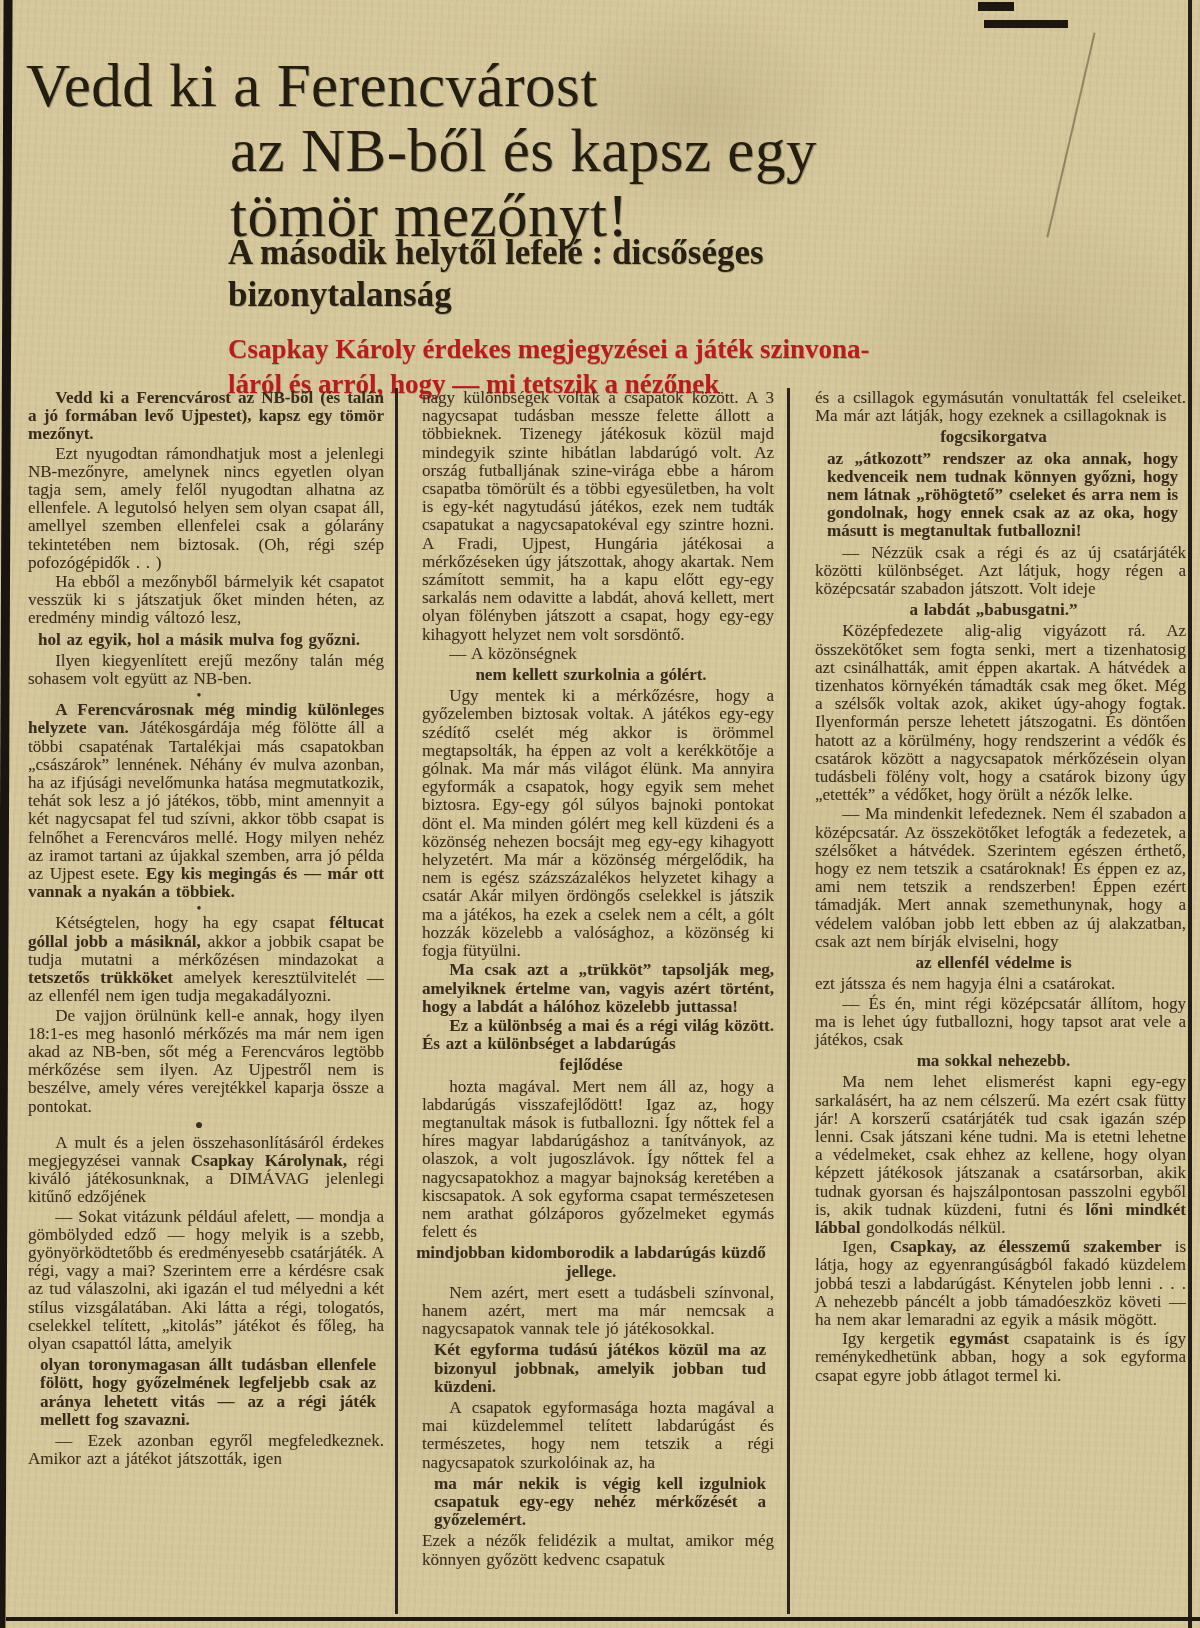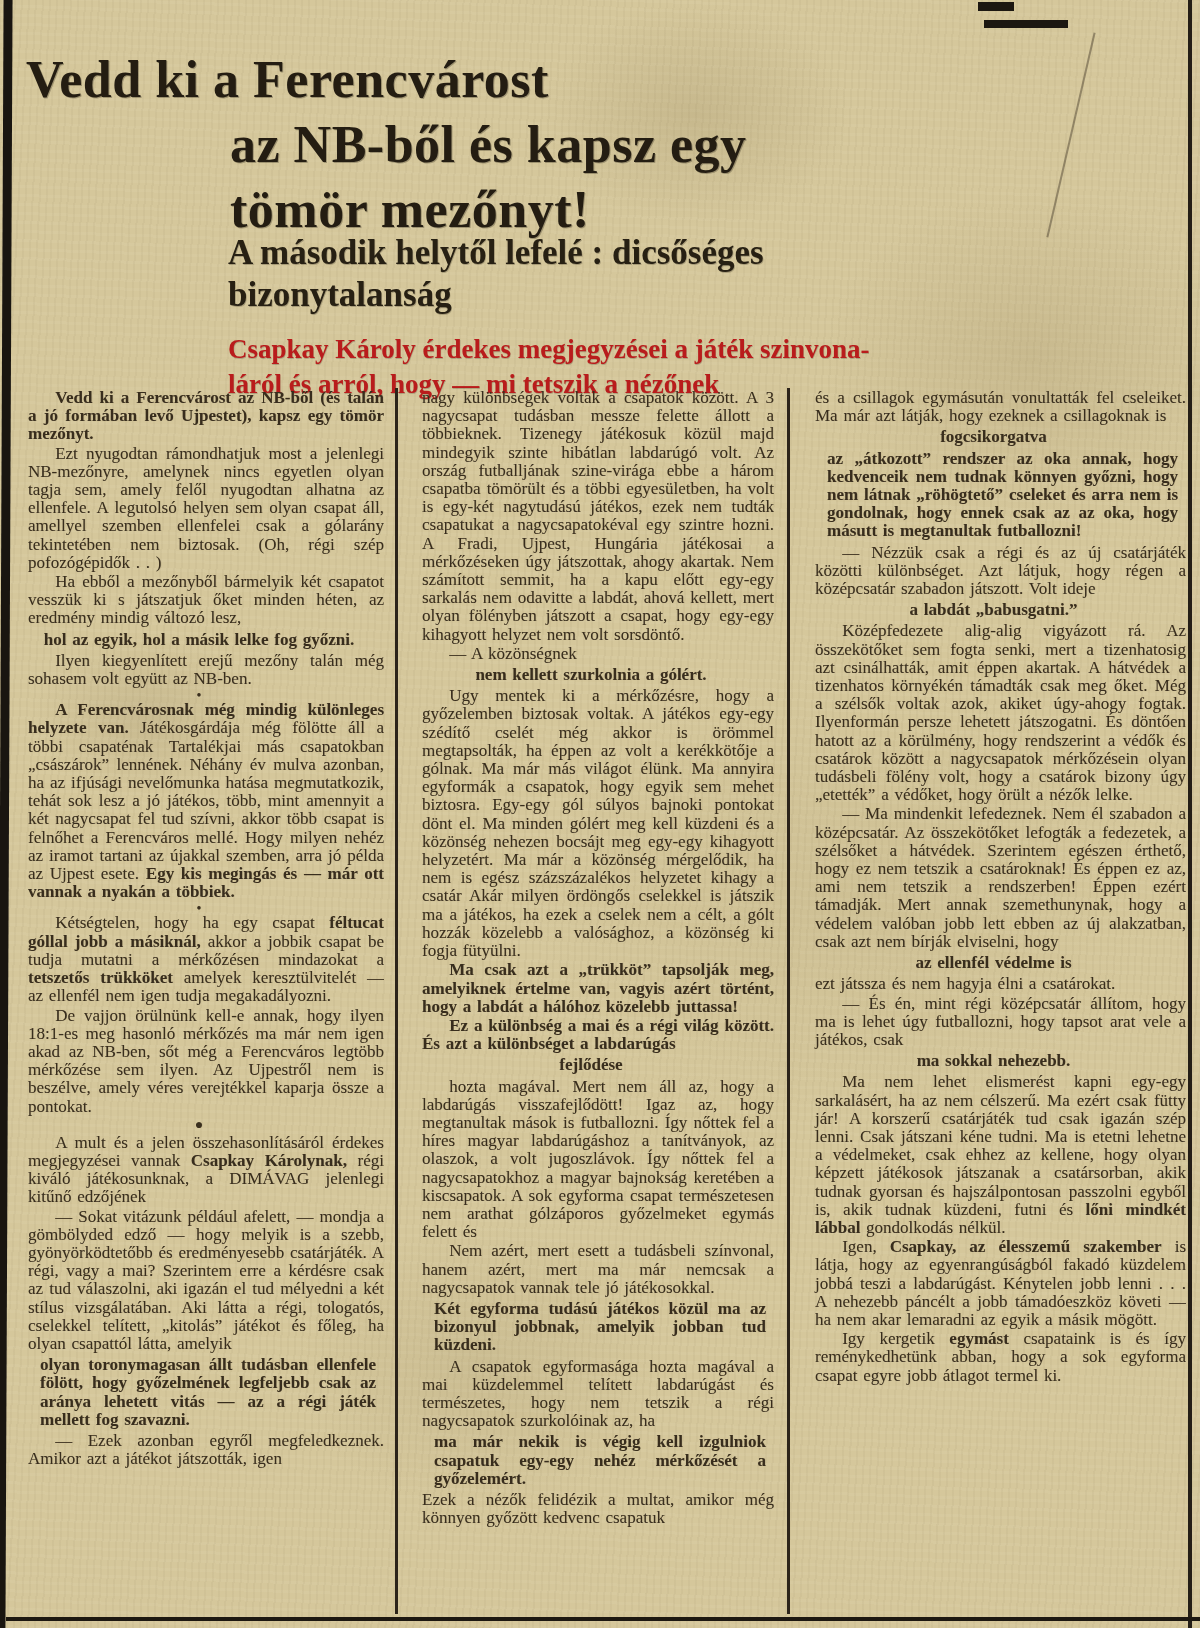--- a/index.html
+++ b/index.html
@@ -25,21 +25,21 @@
   .rule-bottom{ position:absolute; left:6px; top:1617px; width:1194px; height:4px; background:#1d1811; }
   .col-rule   { position:absolute; top:388px; height:1226px; width:3px; background:#2c241a; }
   .col-rule.r1{ left:395px; }
   .col-rule.r2{ left:787px; }
   .crease     { position:absolute; left:1070px; top:30px; width:2px; height:210px; background:rgba(45,36,22,.40); transform:rotate(13deg); }
   .corner-mark-a { position:absolute; left:978px; top:2px;  width:36px; height:9px;  background:#1c1711; }
   .corner-mark-b { position:absolute; left:984px; top:20px; width:84px; height:8px;  background:#1c1711; }
 
   .headline {
     position:absolute; left:26px; top:12px; width:1150px;
-    font-weight:bold; color:#241d12; font-size:52px; line-height:65px;
+    font-weight:normal; color:#241d12; font-size:61px; line-height:65px;
     letter-spacing:.5px; white-space:nowrap;
     text-shadow:1px 1px 0 rgba(36,29,18,.30);
   }
   .headline .ind { padding-left:204px; display:block; }
   .headline span { display:block; }
 
   .subhead {
     position:absolute; left:228px; top:212px; width:940px;
     font-weight:bold; color:#272013; font-size:35px; line-height:42px;
     text-shadow:.7px .7px 0 rgba(39,32,19,.25);
@@ -95,21 +95,21 @@
 
   <h3 class="standfirst">
     <span style="display:block">Csapkay Károly érdekes megjegyzései a játék szinvona-</span>
     <span style="display:block">láról és arról, hogy — mi tetszik a nézőnek</span>
   </h3>
 
   <div class="col c1">
       <p class="pb"><span>Vedd ki a Ferencvárost az NB-ből (és talán a jó formában levő Ujpestet), kapsz egy tömör mezőnyt.</span></p>
       <p class="p"><span>Ezt nyugodtan rámondhatjuk most a jelenlegi NB-mezőnyre, amelynek nincs egyetlen olyan tagja sem, amely felől nyugodtan alhatna az ellenfele. A legutolsó helyen sem olyan csapat áll, amellyel szemben ellenfelei csak a gólarány tekintetében nem biztosak. (Oh, régi szép pofozógépidők . . )</span></p>
       <p class="p"><span>Ha ebből a mezőnyből bármelyik két csapatot vesszük ki s játszatjuk őket minden héten, az eredmény mindig változó lesz,</span></p>
-      <p class="cb"><span>hol az egyik, hol a másik lelke fog győzni.</span></p>
+      <p class="cb"><span>hol az egyik, hol a másik mulva fog győzni.</span></p>
       <p class="p"><span>Ilyen kiegyenlített erejű mezőny talán még sohasem volt együtt az NB-ben.</span></p>
       <div class="sep s">●</div>
       <p class="p"><b>A Ferencvárosnak még mindig különleges helyzete van.</b><span> Játékosgárdája még fölötte áll a többi csapaténak Tartalékjai más csapatokban „császárok” lennének. Néhány év mulva azonban, ha az ifjúsági nevelőmunka hatása megmutatkozik, tehát sok lesz a jó játékos, több, mint amennyit a két nagycsapat fel tud szívni, akkor több csapat is felnőhet a Ferencváros mellé. Hogy milyen nehéz az iramot tartani az újakkal szemben, arra jó példa az Ujpest esete. </span><b>Egy kis megingás és — már ott vannak a nyakán a többiek.</b></p>
       <div class="sep s">●</div>
       <p class="p"><span>Kétségtelen, hogy ha egy csapat </span><b>féltucat góllal jobb a másiknál,</b><span> akkor a jobbik csapat be tudja mutatni a mérkőzésen mindazokat a </span><b>tetszetős trükköket</b><span> amelyek keresztülvitelét — az ellenfél nem igen tudja megakadályozni.</span></p>
       <p class="p"><span>De vajjon örülnünk kell-e annak, hogy ilyen 18:1-es meg hasonló mérkőzés ma már nem igen akad az NB-ben, sőt még a Ferencváros legtöbb mérkőzése sem ilyen. Az Ujpestről nem is beszélve, amely véres verejtékkel kaparja össze a pontokat.</span></p>
       <div class="sep b">●</div>
       <p class="p"><span>A mult és a jelen összehasonlításáról érdekes megjegyzései vannak </span><b>Csapkay Károlynak,</b><span> régi kiváló játékosunknak, a DIMÁVAG jelenlegi kitűnő edzőjének</span></p>
       <p class="p"><span>— Sokat vitázunk például afelett, — mondja a gömbölyded edző — hogy melyik is a szebb, gyönyörködtetőbb és eredményesebb csatárjáték. A régi, vagy a mai? Szerintem erre a kérdésre csak az tud válaszolni, aki igazán el tud mélyedni a két stílus vizsgálatában. Aki látta a régi, tologatós, cselekkel telített, „kitolás” játékot és főleg, ha olyan csapattól látta, amelyik</span></p>
       <p class="qb"><span>olyan toronymagasan állt tudásban ellenfele fölött, hogy győzelmének legfeljebb csak az aránya lehetett vitás — az a régi játék mellett fog szavazni.</span></p>
@@ -118,20 +118,21 @@
   <div class="col-rule r1"></div>
   <div class="col c2">
       <p class="pn"><span>nagy különbségek voltak a csapatok között. A 3 nagycsapat tudásban messze felette állott a többieknek. Tizenegy játékosuk közül majd mindegyik szinte hibátlan labdarúgó volt. Az ország futballjának szine-virága ebbe a három csapatba tömörült és a többi egyesületben, ha volt is egy-két nagytudású játékos, ezek nem tudták csapatukat a nagycsapatokéval egy szintre hozni. A Fradi, Ujpest, Hungária játékosai a mérkőzéseken úgy játszottak, ahogy akartak. Nem számított semmit, ha a kapu előtt egy-egy sarkalás nem odavitte a labdát, ahová kellett, mert olyan fölényben játszott a csapat, hogy egy-egy kihagyott helyzet nem volt sorsdöntő.</span></p>
       <p class="p"><span>— A közönségnek</span></p>
       <p class="cb"><span>nem kellett szurkolnia a gólért.</span></p>
       <p class="p"><span>Ugy mentek ki a mérkőzésre, hogy a győzelemben biztosak voltak. A játékos egy-egy szédítő cselét még akkor is örömmel megtapsolták, ha éppen az volt a kerékkötője a gólnak. Ma már más világot élünk. Ma annyira egyformák a csapatok, hogy egyik sem mehet biztosra. Egy-egy gól súlyos bajnoki pontokat dönt el. Ma minden gólért meg kell küzdeni és a közönség nehezen bocsájt meg egy-egy kihagyott helyzetért. Ma már a közönség mérgelődik, ha nem is egész százszázalékos helyzetet kihagy a csatár Akár milyen ördöngős cselekkel is játszik ma a játékos, ha ezek a cselek nem a célt, a gólt hozzák közelebb a valósághoz, a közönség ki fogja fütyülni.</span></p>
       <p class="pb"><span>Ma csak azt a „trükköt” tapsolják meg, amelyiknek értelme van, vagyis azért történt, hogy a labdát a hálóhoz közelebb juttassa!</span></p>
       <p class="pb"><span>Ez a különbség a mai és a régi világ között. És azt a különbséget a labdarúgás</span></p>
       <p class="cb"><span>fejlődése</span></p>
       <p class="p"><span>hozta magával. Mert nem áll az, hogy a labdarúgás visszafejlődött! Igaz az, hogy megtanultak mások is futballozni. Így nőttek fel a híres magyar labdarúgáshoz a tanítványok, az olaszok, a volt jugoszlávok. Így nőttek fel a nagycsapatokhoz a magyar bajnokság keretében a kiscsapatok. A sok egyforma csapat természetesen nem arathat gólzáporos győzelmeket egymás felett és</span></p>
+      <p class="cb"><span>mindjobban kidomborodik a labdarúgás küzdő jellege.</span></p>
       <p class="p"><span>Nem azért, mert esett a tudásbeli színvonal, hanem azért, mert ma már nemcsak a nagycsapatok vannak tele jó játékosokkal.</span></p>
       <p class="qb"><span>Két egyforma tudású játékos közül ma az bizonyul jobbnak, amelyik jobban tud küzdeni.</span></p>
       <p class="p"><span>A csapatok egyformasága hozta magával a mai küzdelemmel telített labdarúgást és természetes, hogy nem tetszik a régi nagycsapatok szurkolóinak az, ha</span></p>
       <p class="qb"><span>ma már nekik is végig kell izgulniok csapatuk egy-egy nehéz mérkőzését a győzelemért.</span></p>
       <p class="pn"><span>Ezek a nézők felidézik a multat, amikor még könnyen győzött kedvenc csapatuk</span></p>
     </div>
   <div class="col-rule r2"></div>
   <div class="col c3">
       <p class="pn"><span>és a csillagok egymásután vonultatták fel cseleiket. Ma már azt látják, hogy ezeknek a csillagoknak is</span></p>
       <p class="cb"><span>fogcsikorgatva</span></p>

